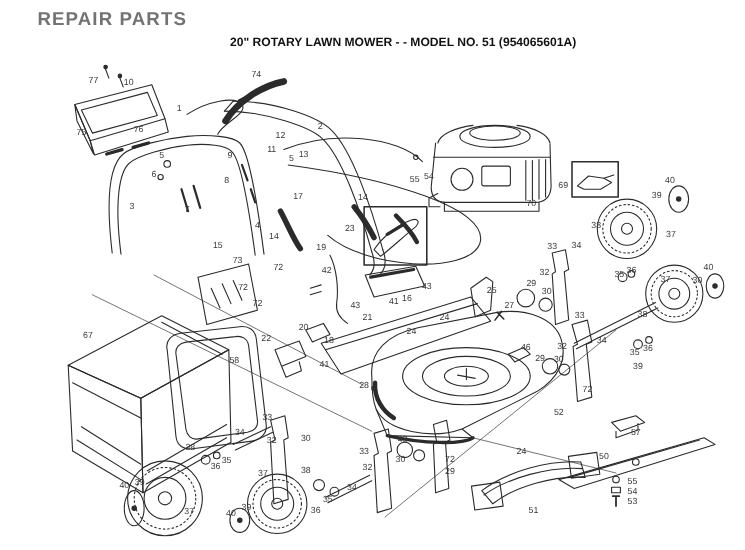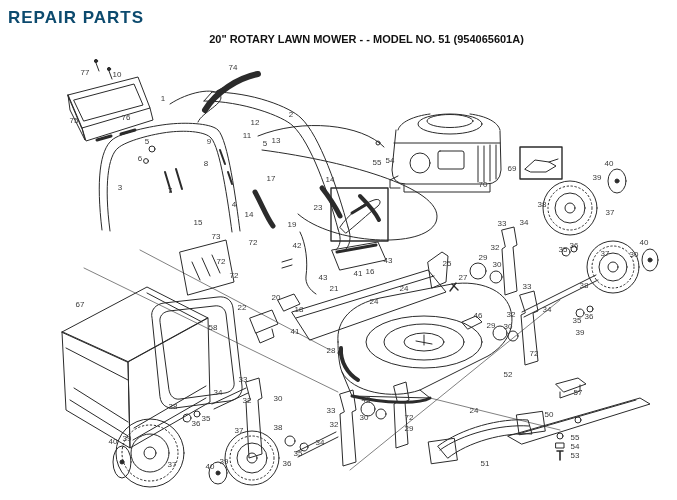--- a/index.html
+++ b/index.html
@@ -1,19 +1,19 @@
 <!DOCTYPE html>
 <html><head>
 <meta charset="utf-8">
 <style>
   html,body{margin:0;padding:0;background:#fff;}
   .page{position:relative;width:677px;height:500px;background:#ffffff;overflow:hidden;
         font-family:"Liberation Sans",sans-serif;}
-  .title{position:absolute;left:8px;top:8px;font-size:17px;font-weight:bold;
-         letter-spacing:1px;color:#0c4a6e;}
+  .title{position:absolute;left:34px;top:8px;font-size:17px;font-weight:bold;
+         letter-spacing:1px;color:#737373;}
   .subtitle{position:absolute;left:56px;right:0;top:33px;text-align:center;
             font-size:11px;font-weight:bold;color:#111;}
   svg{position:absolute;left:0;top:0;}
   .art path,.art circle,.art ellipse,.art rect,.art line{vector-effect:non-scaling-stroke;}
   text.callout{font-family:"Liberation Sans",sans-serif;font-size:8px;fill:#3a3a3a;
                text-anchor:middle;}
 </style>
 </head>
 <body>
 

